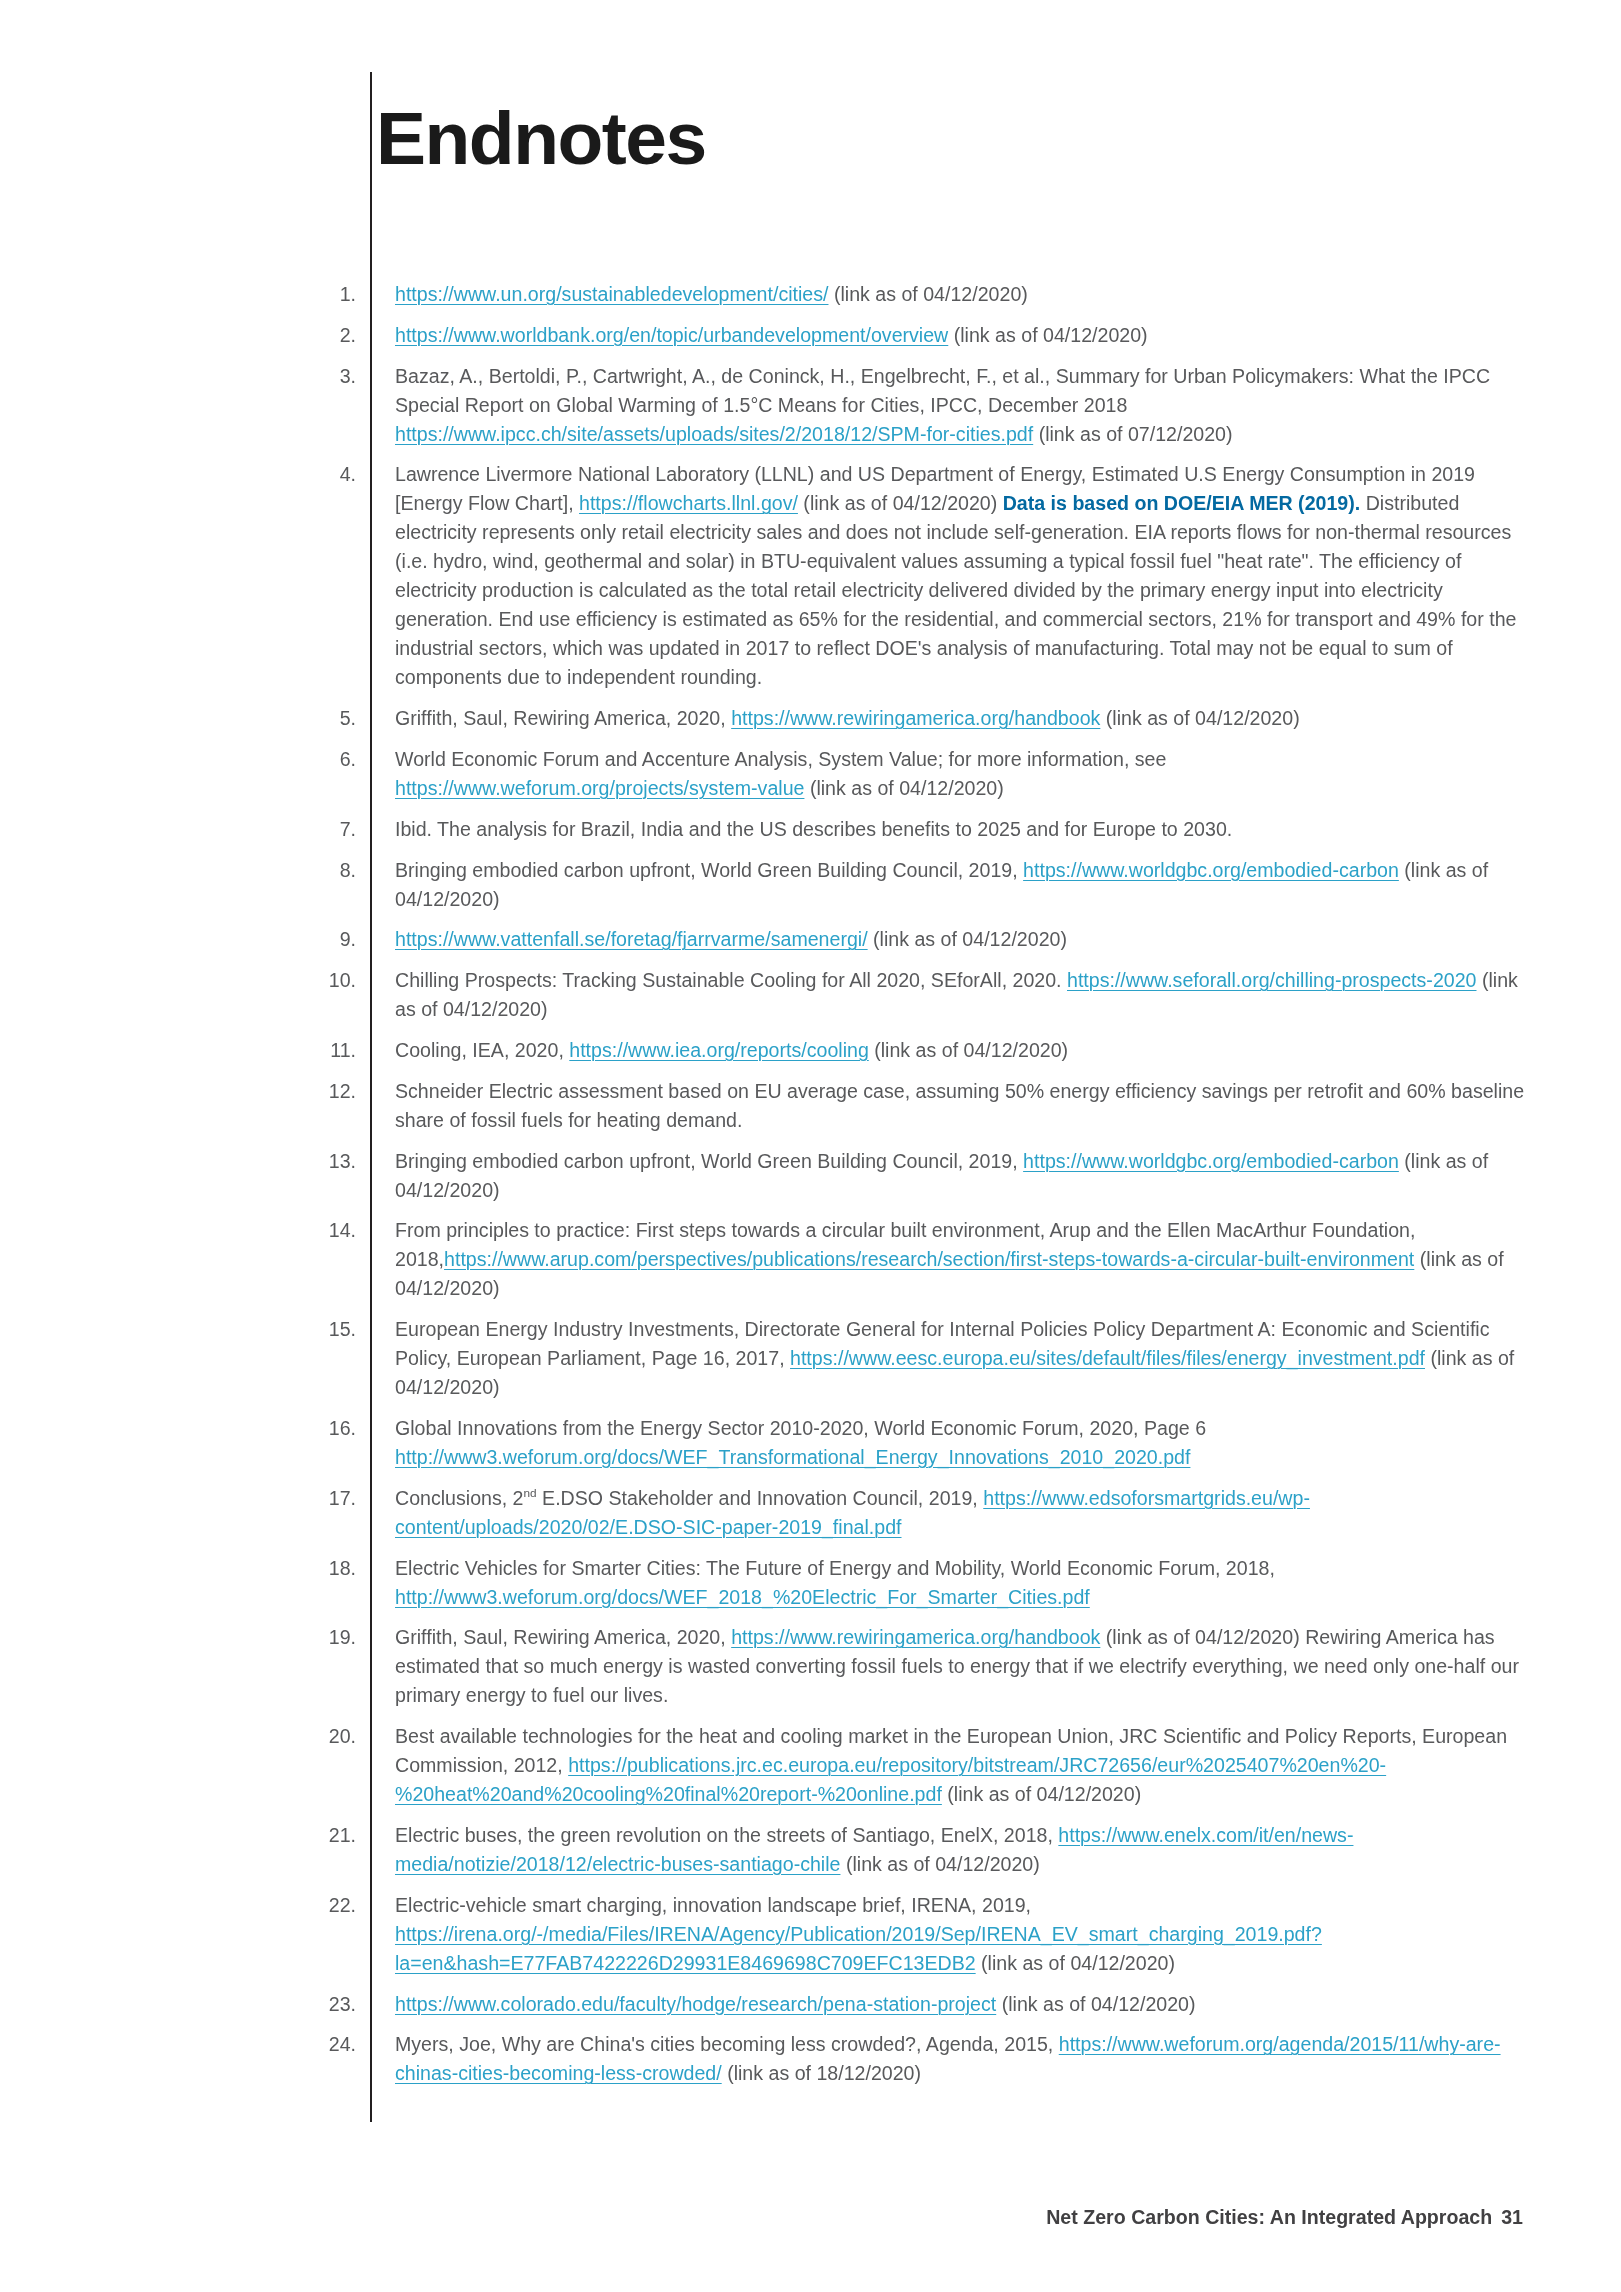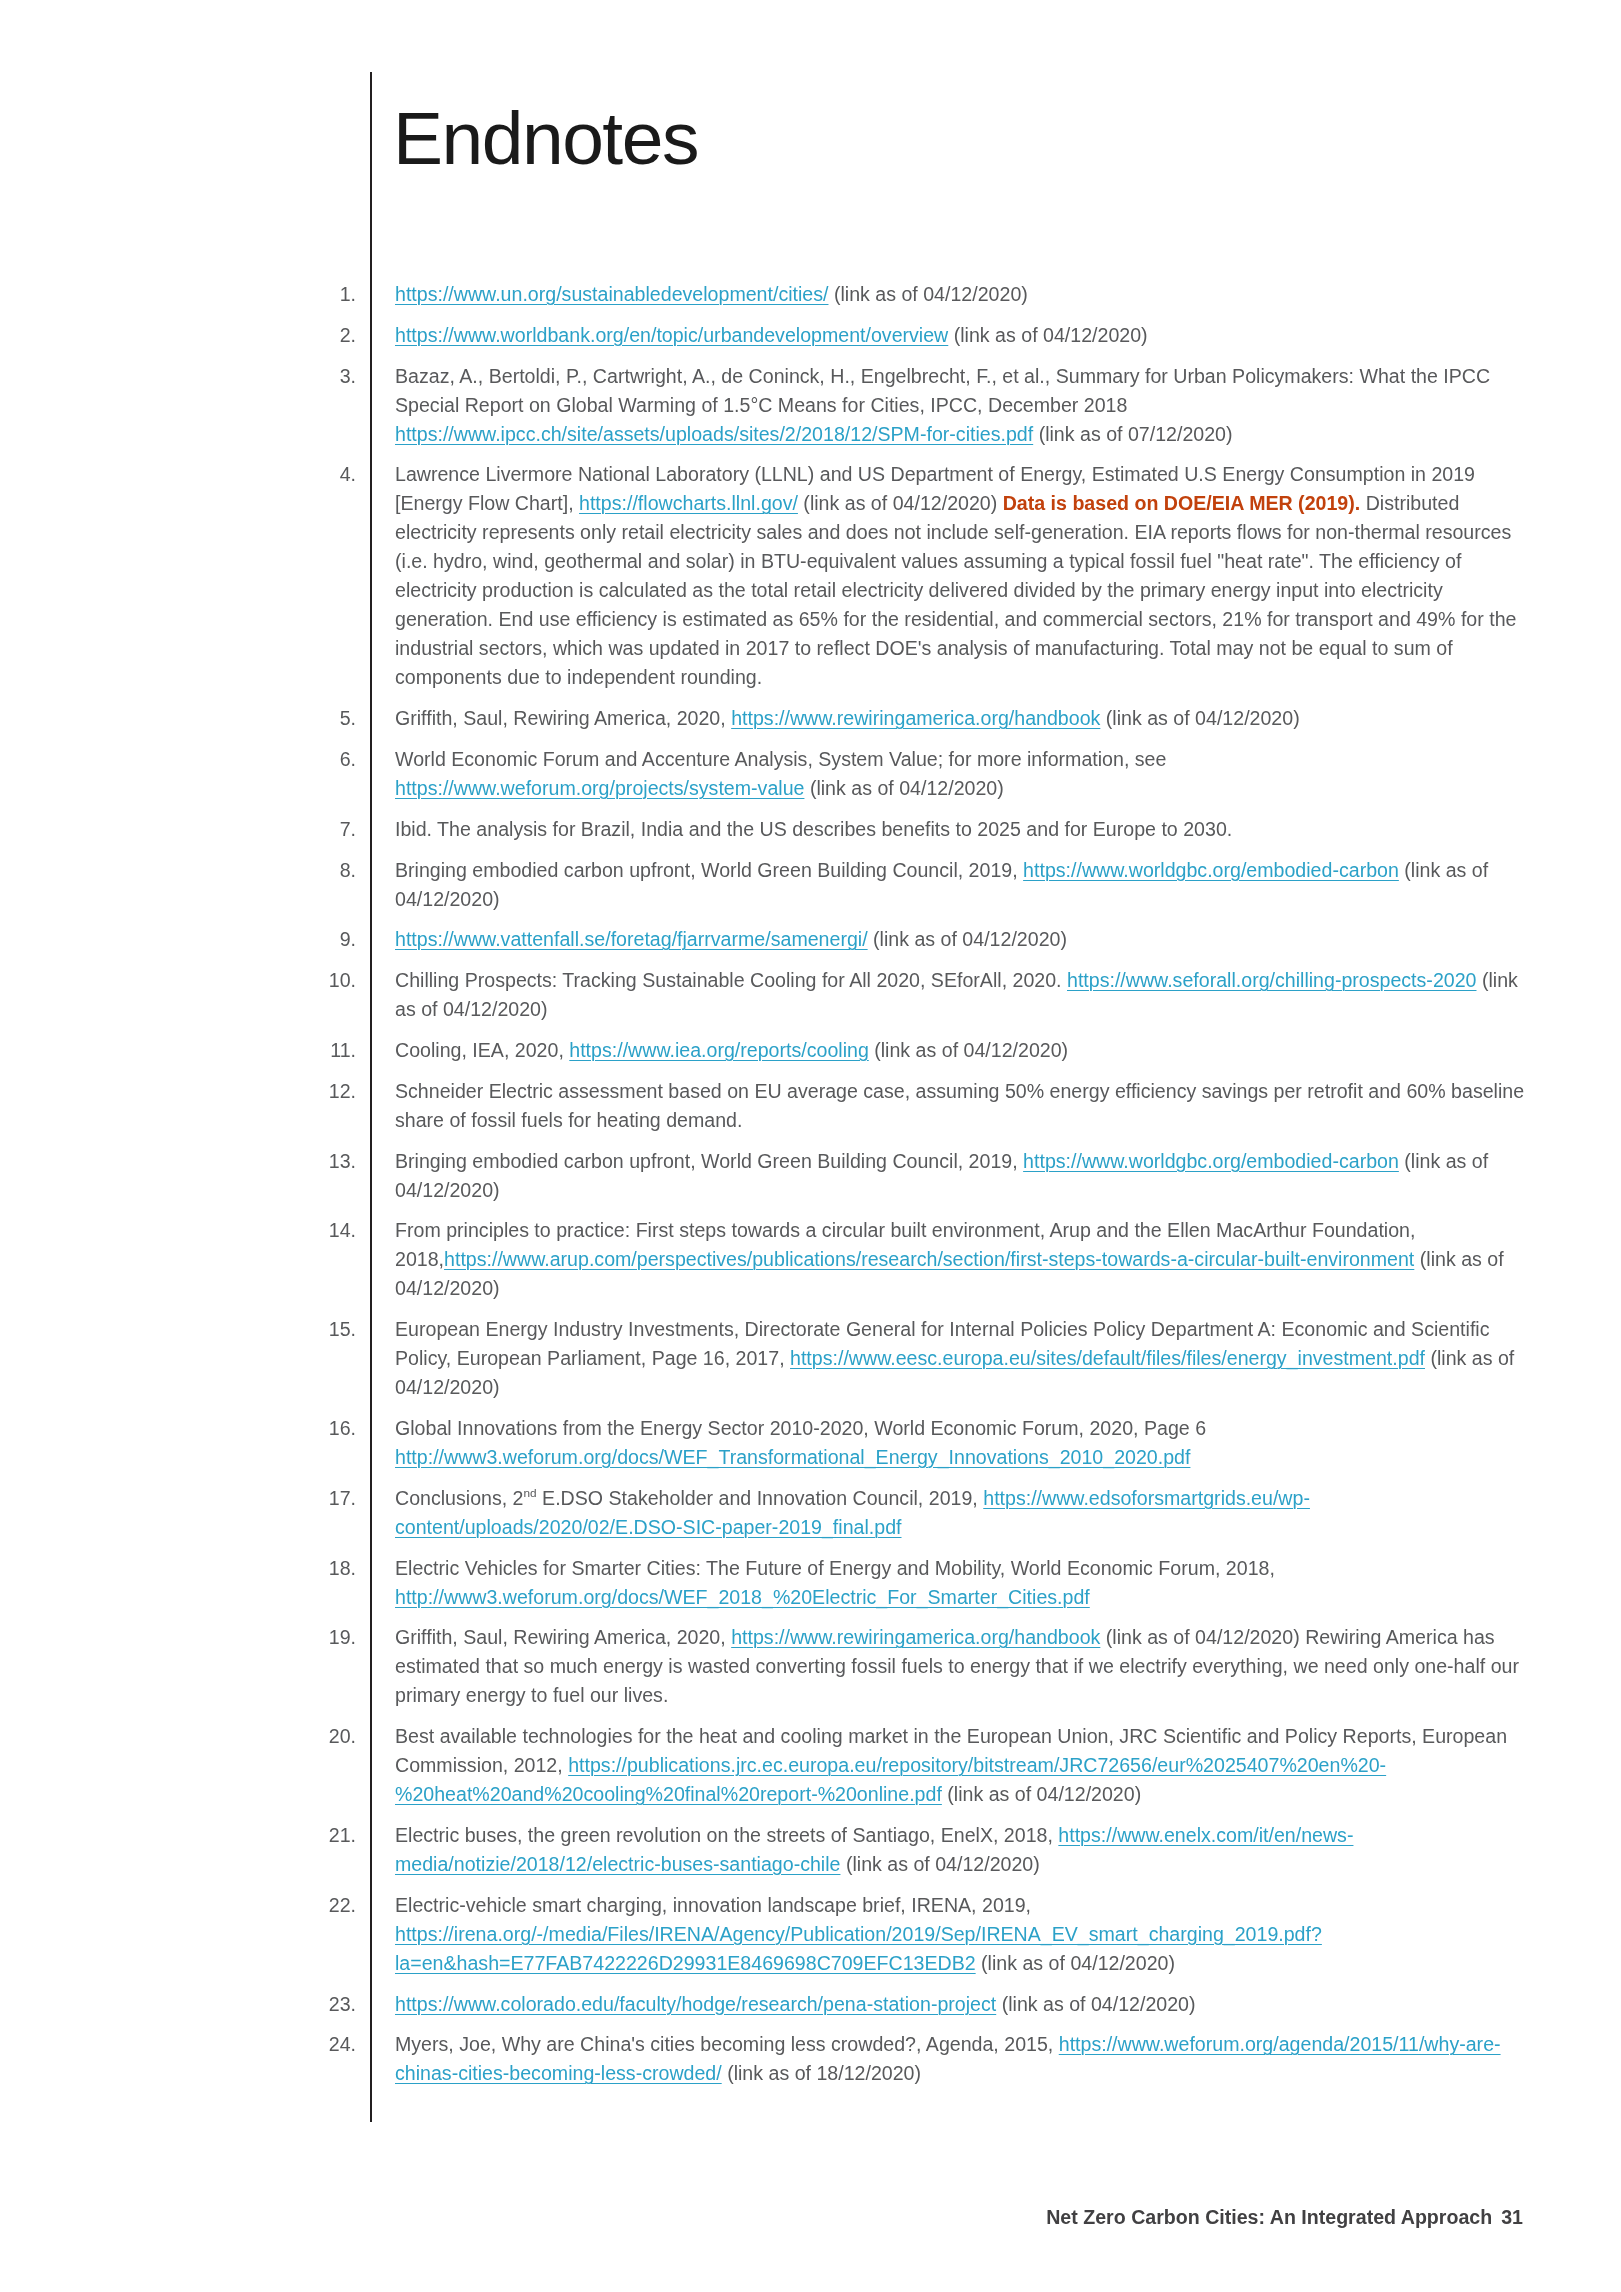--- a/index.html
+++ b/index.html
@@ -17,25 +17,25 @@
   .vrule {
     position: absolute;
     left: 370px;
     top: 72px;
     width: 2px;
     height: 2050px;
     background: var(--rule-color, #231F20);
   }
   .page-title {
     position: absolute;
-    left: 393px;
+    left: 376px;
     top: 61px;
     font-size: 75px;
     line-height: 1;
-    font-weight: 400;
+    font-weight: 700;
     letter-spacing: -1.5px;
     color: var(--title-color, #1A1A1A);
     margin-top: 40px;
   }
   .notes {
     position: absolute;
     left: 0;
     top: 280px;
     width: 1621px;
   }
@@ -58,21 +58,21 @@
   .note-content a {
     color: var(--link-color, #2BA1C8);
     text-decoration: underline;
     text-decoration-thickness: 1px;
     text-underline-offset: 2.9px;
     overflow-wrap: anywhere;
     cursor: pointer;
   }
   .note-content strong {
     font-weight: 700;
-    color: #c2410c;
+    color: #0369a1;
   }
   .note-content sup {
     font-size: 11.8px;
     line-height: 0;
     vertical-align: super;
   }
   .footer {
     position: absolute;
     top: 2206px;
     right: 98px;

